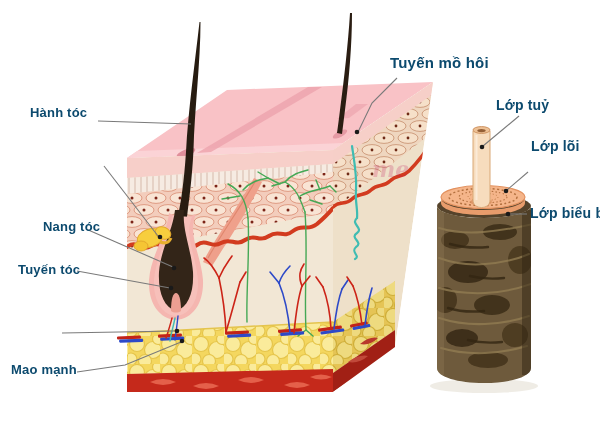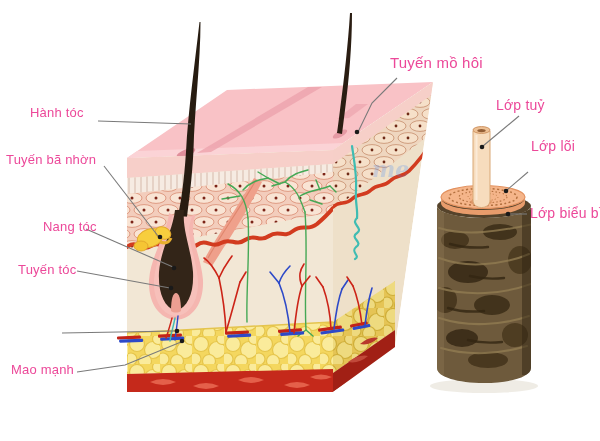--- a/index.html
+++ b/index.html
@@ -1,24 +1,24 @@
 <!DOCTYPE html>
 <html><head>
 <meta charset="utf-8">
 <style>
   html,body{margin:0;padding:0;background:#fff;}
   #stage{position:relative;width:600px;height:441px;background:#ffffff;overflow:hidden;
          font-family:"Liberation Sans",sans-serif;}
   #art{position:absolute;left:0;top:0;}
-  .lbl{position:absolute;font-weight:normal;font-size:13px;color:#ec4899;white-space:nowrap;
+  .lbl{position:absolute;font-weight:bold;font-size:13px;color:#0c4a6e;white-space:nowrap;
        letter-spacing:.2px;text-align:right;}
   .lbl-lg{font-size:15px;}
   .lbl-md{font-size:14px;}
   .wm{position:absolute;left:372px;top:156px;font:italic bold 22px "DejaVu Serif",serif;
-      color:#3b82f6;opacity:.22;}
+      color:#be185d;opacity:.22;}
 </style>
 </head>
 <body>
 
 <div id="stage">
 
 <svg id="art" width="600" height="441" viewBox="0 0 600 441">
   <defs>
     <clipPath id="clipFront">
           <polygon points="127,158 333,150 333,392 127,392"></polygon>
@@ -302,21 +302,20 @@
       <circle cx="482" cy="147" r="2.3"></circle>
       <circle cx="506" cy="191" r="2.3"></circle>
       <circle cx="508" cy="214" r="2.3"></circle>
     </g>
   </g>
 </svg>
 
 <div class="wm">me</div>
 
 <div class="lbl" style="left:30px;top:105px">Hành tóc</div>
-<div class="lbl" style="left:6px;top:152px">Tuyến bã nhờn</div>
 <div class="lbl" style="left:43px;top:219px">Nang tóc</div>
 <div class="lbl" style="left:18px;top:262px">Tuyến tóc</div>
 <div class="lbl" style="left:11px;top:362px">Mao mạnh</div>
 <div class="lbl lbl-lg" style="left:390px;top:54px">Tuyến mồ hôi</div>
 <div class="lbl lbl-md" style="left:496px;top:97px">Lớp tuỷ</div>
 <div class="lbl lbl-md" style="left:531px;top:138px">Lớp lõi</div>
 <div class="lbl lbl-md" style="left:530px;top:205px">Lớp biểu bì</div>
 
 </div>
 

